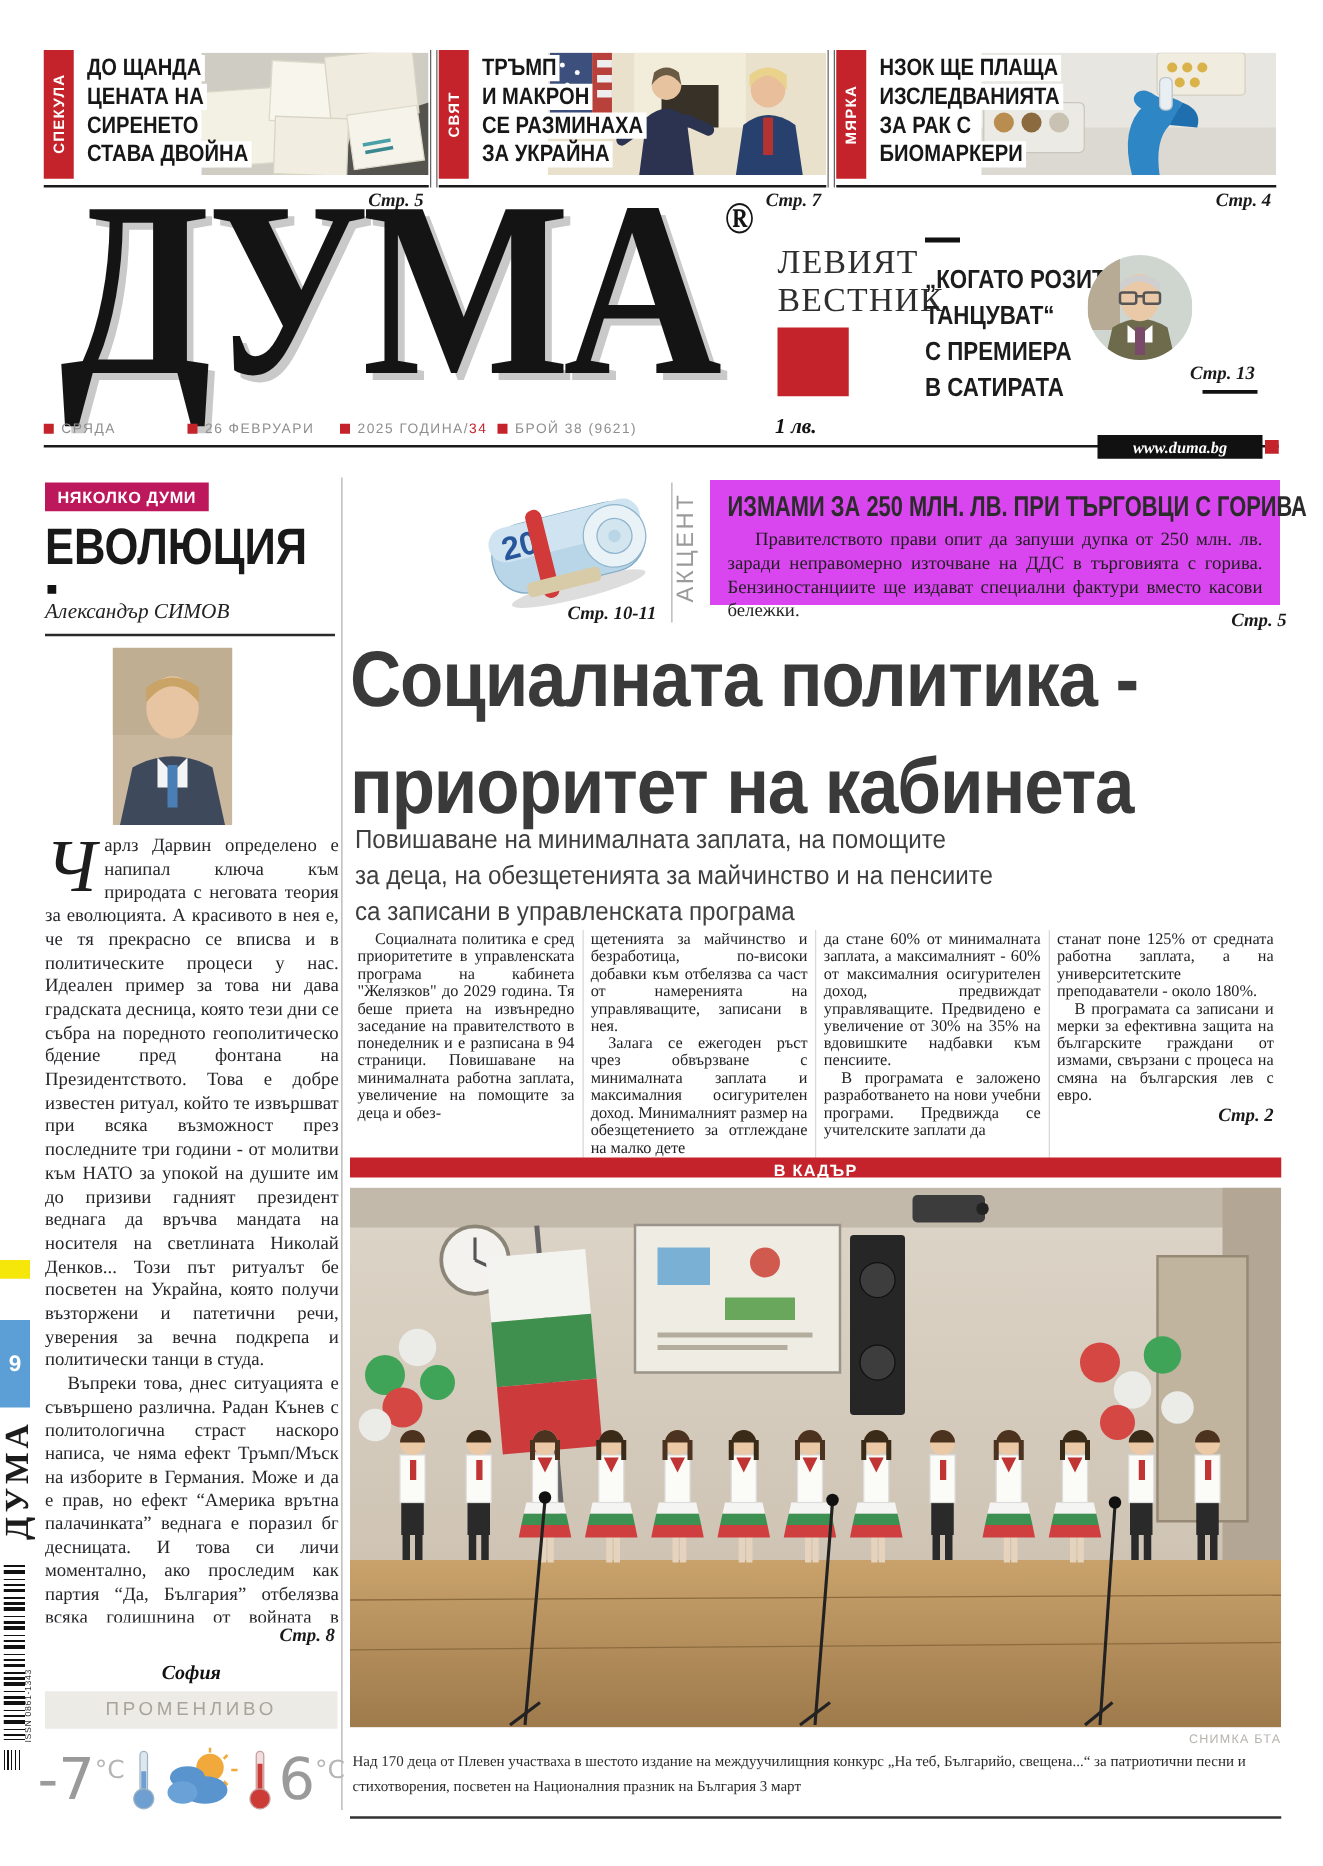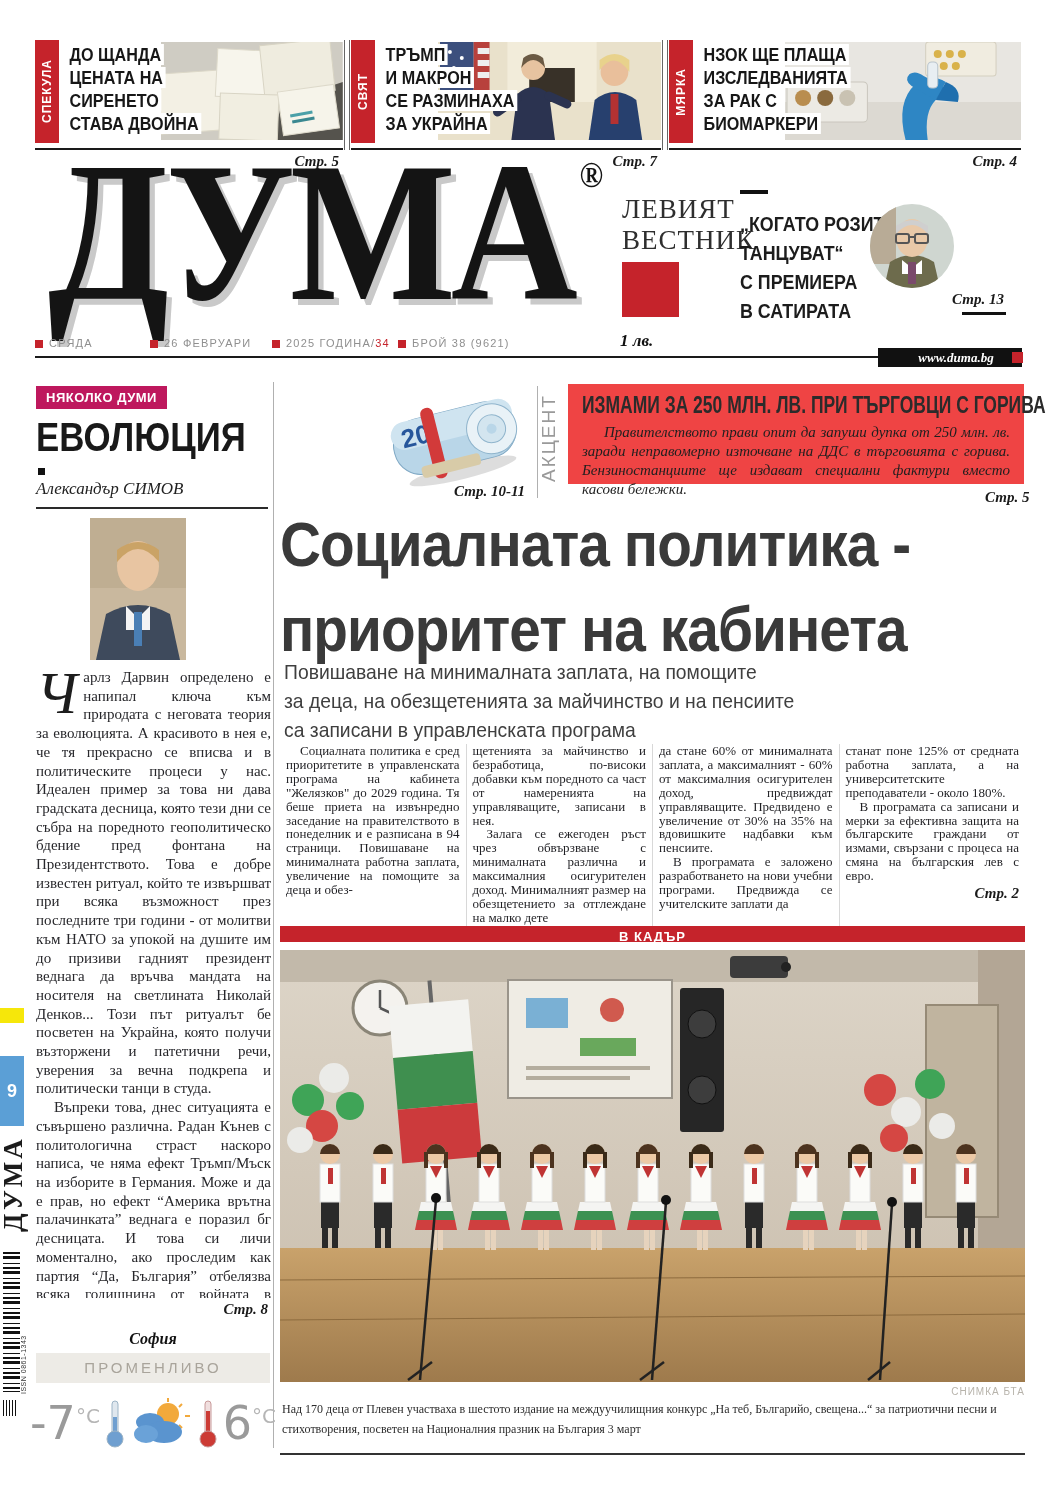--- a/index.html
+++ b/index.html
@@ -39,21 +39,21 @@
   .mphoto{position:absolute;left:130px;top:14px;width:84px;height:84px;border-radius:50%;overflow:hidden;}
   .mpage{position:absolute;left:212px;top:100px;}
   .mpage-rule{position:absolute;left:222px;top:122px;width:44px;height:3px;background:#111;}
   
   .dl-item{top:337px;font-family:"Liberation Sans",sans-serif;font-size:11px;letter-spacing:1.2px;color:#8f8f8f;}
   .dl-item .bullet{display:inline-block;width:8px;height:8px;background:#c5232b;margin-right:6px;position:relative;top:0.5px;}
   .dl-red{color:#c5232b;}
   .price{left:620px;top:331px;font-style:italic;font-weight:bold;font-size:17px;color:#111;}
   .mainrule{left:35px;top:356px;width:988px;height:2px;background:#1a1a1a;}
   .webbox{left:878px;top:348px;width:132px;height:19px;background:#111;color:#fff;text-align:center;
-          font-style:italic;font-weight:bold;font-size:13px;line-height:19px;font-family:"Liberation Serif",serif;padding-left:12px;}
+          font-style:italic;font-weight:bold;font-size:13px;line-height:19px;font-family:"Liberation Serif",serif;}
   .webred{left:1012px;top:352px;width:11px;height:11px;background:#c5232b;}
   
   .vline-left{left:273px;top:382px;width:1px;height:1066px;background:#b0b0b0;}
   .kicker{left:36px;top:386px;background:#be185d;color:#fff;font-family:"Liberation Sans",sans-serif;
           font-weight:bold;font-size:13px;letter-spacing:.5px;padding:4px 10px;}
   .evol{left:36px;top:414px;font-family:"Liberation Sans",sans-serif;font-weight:bold;font-size:41px;
         color:#191919;transform:scaleX(.85);transform-origin:0 0;white-space:nowrap;}
   .sqbullet{left:38px;top:468px;width:7px;height:7px;background:#111;}
   .author{left:36px;top:479px;font-style:italic;font-size:17px;color:#222;}
   .authrule{left:36px;top:507px;width:232px;height:2px;background:#2a2a2a;}
@@ -86,24 +86,24 @@
   .promo{left:282px;top:384px;width:252px;height:118px;}
   .plines{position:absolute;left:0;top:2px;z-index:2;}
   .plines div{line-height:28px;}
   .plines span{display:inline-block;transform:scaleX(.85);transform-origin:0 50%;white-space:nowrap;
                font-family:"Liberation Sans",sans-serif;font-weight:bold;font-size:23px;color:#161616;}
   .euroimg{position:absolute;left:92px;top:-4px;width:162px;height:110px;}
   .ppage{position:absolute;left:172px;top:98px;}
   .vline-promo{left:537px;top:386px;width:1px;height:112px;background:#b0b0b0;}
   .aklabel{left:538px;top:388px;width:26px;height:100px;writing-mode:vertical-rl;transform:rotate(180deg);
            font-family:"Liberation Sans",sans-serif;font-size:19px;letter-spacing:2px;color:#9a9a9a;text-align:center;}
-  .akbox{left:568px;top:384px;width:456px;height:100px;background:#ef4444;padding:8px 14px;box-sizing:border-box;}
+  .akbox{left:568px;top:384px;width:456px;height:100px;background:#d946ef;padding:8px 14px;box-sizing:border-box;}
   .aktitle{font-family:"Liberation Sans",sans-serif;font-weight:bold;font-size:23px;color:#2b2b2b;
            transform:scaleX(.76);transform-origin:0 50%;white-space:nowrap;display:inline-block;}
-  .aktext{font-style:italic;font-size:15px;line-height:19px;text-align:justify;text-indent:22px;color:#1f1f1f;margin-top:4px;}
+  .aktext{font-size:15px;line-height:19px;text-align:justify;text-indent:22px;color:#1f1f1f;margin-top:4px;}
   .akpage{left:985px;top:488px;}
   
   .headline{left:280px;top:510px;width:745px;}
   .headline div{line-height:69px;}
   .headline span{display:inline-block;transform:scaleX(.9);transform-origin:0 50%;white-space:nowrap;
                  font-family:"Liberation Sans",sans-serif;font-weight:bold;font-size:63px;letter-spacing:-1px;color:#3a3a3a;}
   .subhead{left:284px;top:658px;}
   .subhead div{line-height:27px;}
   .subhead span{display:inline-block;transform:scaleX(.92);transform-origin:0 50%;white-space:nowrap;
                 font-family:"Liberation Sans",sans-serif;font-size:21px;color:#3f3f3f;}
@@ -380,22 +380,22 @@
     <div><span>Повишаване на минималната заплата, на помощите</span></div>
     <div><span>за деца, на обезщетенията за майчинство и на пенсиите</span></div>
     <div><span>са записани в управленската програма</span></div>
   </div>
 
   <div class="abs bodycols">
     <div class="bcol">
       <p class="ind">Социалната политика е сред приоритетите в управленската програма на кабинета "Желязков" до 2029 година. Тя беше приета на извънредно заседание на правителството в понеделник и е разписана в 94 страници. Повишаване на минималната работна заплата, увеличение на помощите за деца и обез-</p>
     </div>
     <div class="bcol">
-      <p>щетенията за майчинство и безработица, по-високи добавки към поредното са част от намеренията на управляващите, записани в нея.</p>
-      <p class="ind">Залага се ежегоден ръст чрез обвързване с минималната различна и максималния осигурителен доход. Минималният размер на обезщетението за отглеждане на малко дете</p>
+      <p>щетенията за майчинство и безработица, по-високи добавки към отбелязва са част от намеренията на управляващите, записани в нея.</p>
+      <p class="ind">Залага се ежегоден ръст чрез обвързване с минималната заплата и максималния осигурителен доход. Минималният размер на обезщетението за отглеждане на малко дете</p>
     </div>
     <div class="bcol">
       <p>да стане 60% от минималната заплата, а максималният - 60% от максималния осигурителен доход, предвиждат управляващите. Предвидено е увеличение от 30% на 35% на вдовишките надбавки към пенсиите.</p>
       <p class="ind">В програмата е заложено разработването на нови учебни програми. Предвижда се учителските заплати да</p>
     </div>
     <div class="bcol">
       <p>станат поне 125% от средната работна заплата, а на университетските преподаватели - около 180%.</p>
       <p class="ind">В програмата са записани и мерки за ефективна защита на българските граждани от измами, свързани с процеса на смяна на българския лев с евро.</p>
       <div class="colpage"><span class="pageref">Стр. 2</span></div>
     </div>

